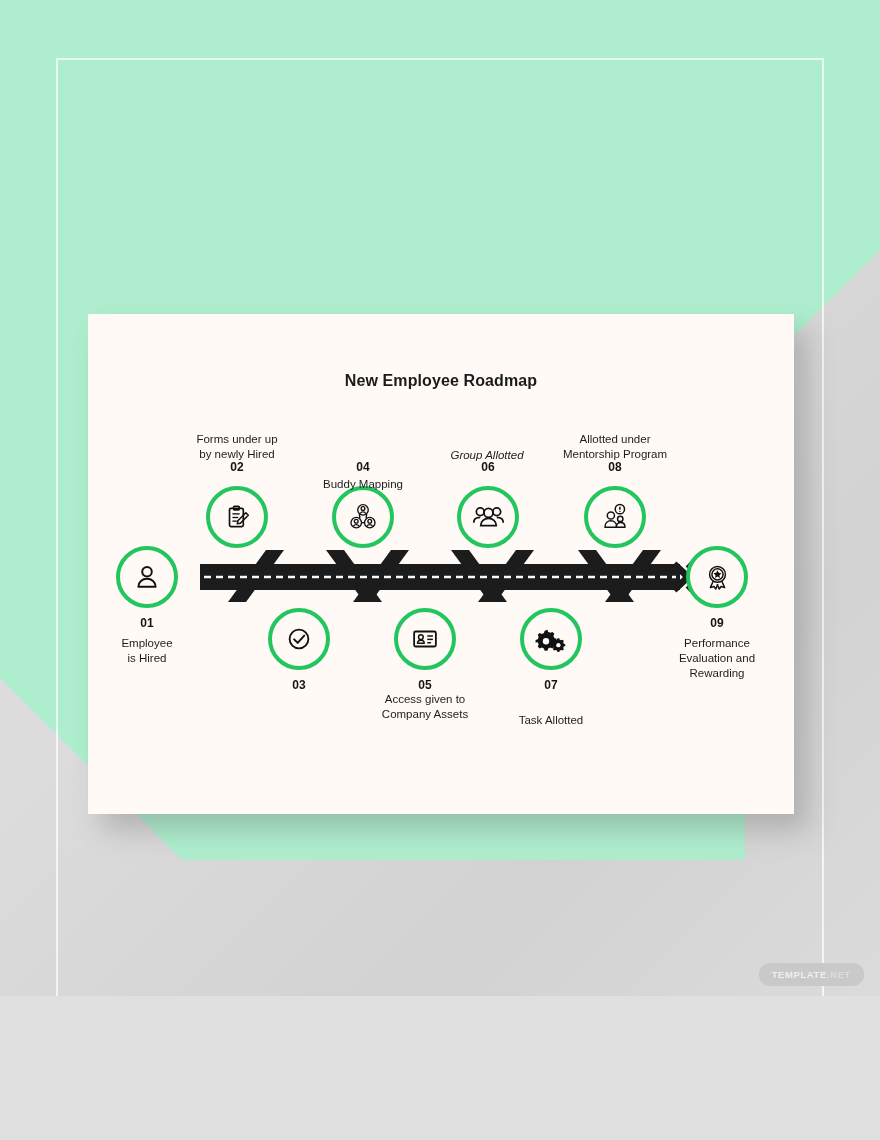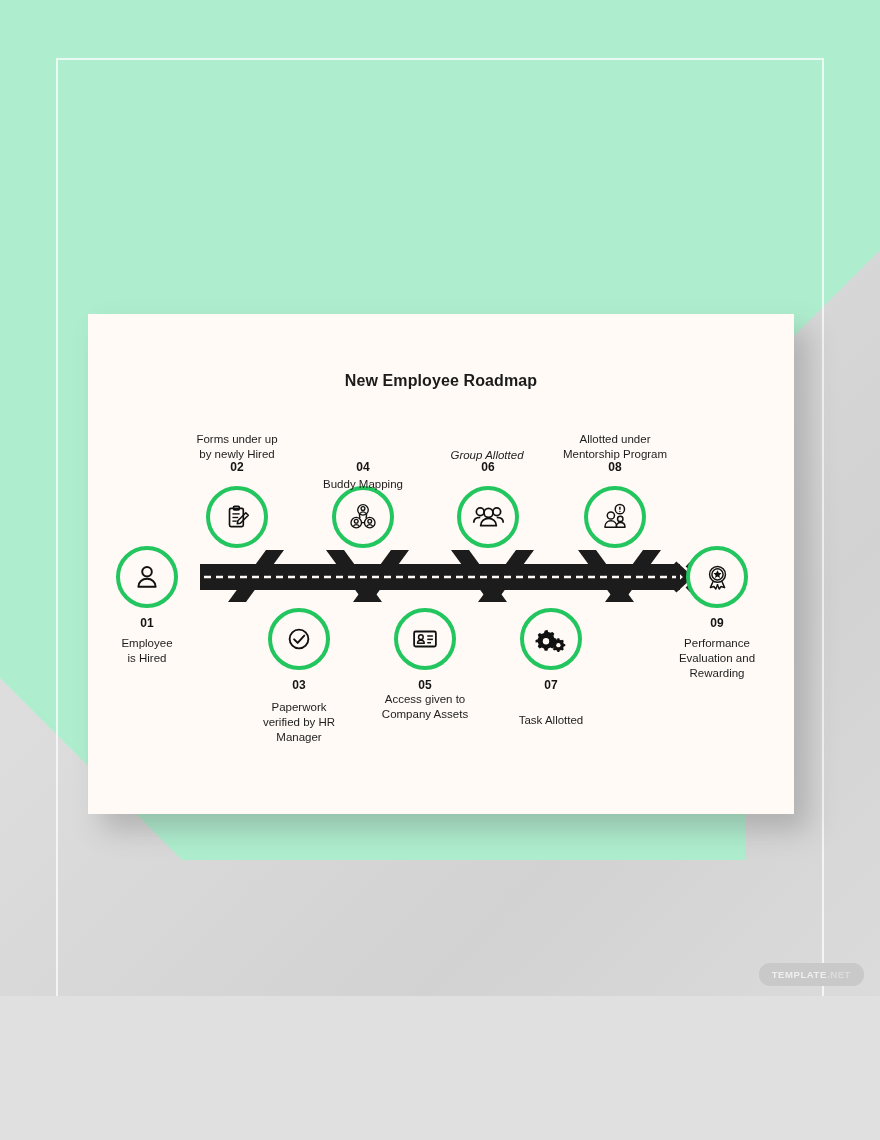--- a/index.html
+++ b/index.html
@@ -141,25 +141,20 @@
         <div>by newly Hired</div>
       </div>
 
       <div class="node" style="left:180px;top:294px;">
         <svg viewBox="0 0 40 40" width="30" height="30">
           <circle cx="20" cy="20" r="12.5" fill="none" stroke="#111" stroke-width="2.5"></circle>
           <polyline points="13.5,20.5 18.2,25.2 27,15.5" fill="none" stroke="#111" stroke-width="2.6" stroke-linecap="round" stroke-linejoin="round"></polyline>
         </svg>
       </div>
       <div class="num" style="left:136px;top:364px;">03</div>
-      <div class="cap" style="left:126px;top:386px;">
-        <div>Paperwork</div>
-        <div>verified by HR</div>
-        <div>Manager</div>
-      </div>
 
       <div class="node" style="left:244px;top:172px;">
         <svg viewBox="0 0 40 40" width="30" height="30">
           <g fill="none" stroke="#111" stroke-width="1.8">
             <circle cx="20" cy="10.5" r="7"></circle>
             <circle cx="20" cy="8.6" r="2.5"></circle>
             <path d="M16.2 15.4a4.3 4.3 0 017.6 0"></path>
             <circle cx="11" cy="27.5" r="7"></circle>
             <circle cx="11" cy="25.6" r="2.5"></circle>
             <path d="M7.2 32.4a4.3 4.3 0 017.6 0"></path>

